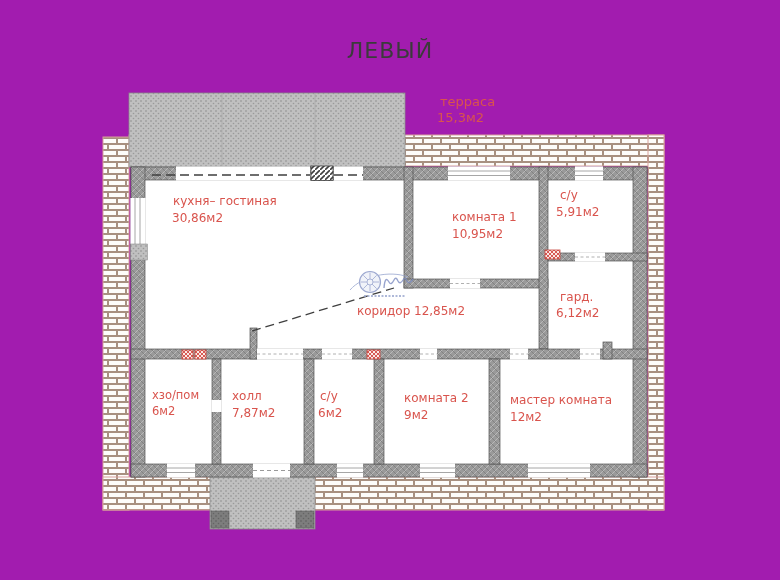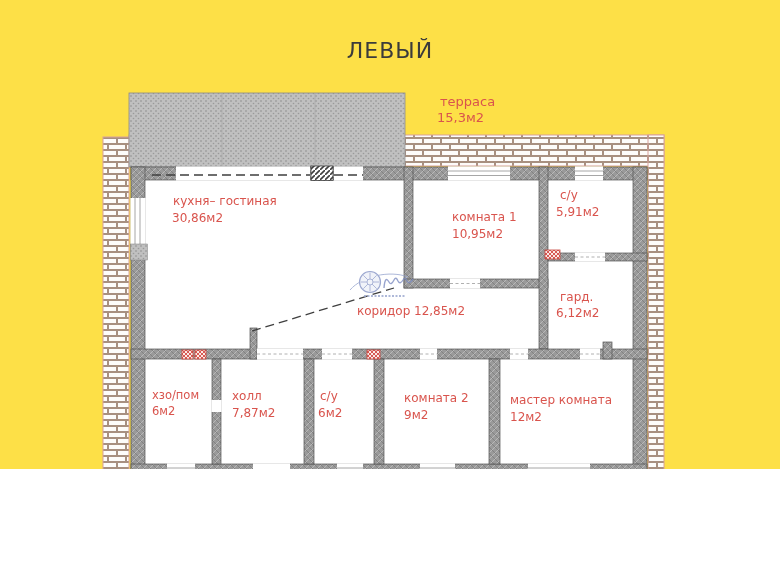--- a/index.html
+++ b/index.html
@@ -1,16 +1,16 @@
 <!DOCTYPE html>
 <html><head>
 <meta charset="utf-8">
 <style>
   html,body{margin:0;padding:0;background:#ffffff;}
-  .stage{position:relative;width:780px;height:469px;background:#fde047;overflow:hidden;
+  .stage{position:relative;width:780px;height:580px;background:#a21caf;overflow:hidden;
          font-family:"DejaVu Sans",sans-serif;}
   svg{position:absolute;left:0;top:0;}
   text{font-family:"DejaVu Sans",sans-serif;}
   .room-label{fill:#d9544d;font-size:12px;}
   .room-label.small{font-size:11.5px;}
   .terrace-label{fill:#d9544d;font-size:13px;}
   .title-text{fill:#3b3b3b;font-size:22px;letter-spacing:1px;font-weight:500;}
 </style>
 </head>
 <body>

